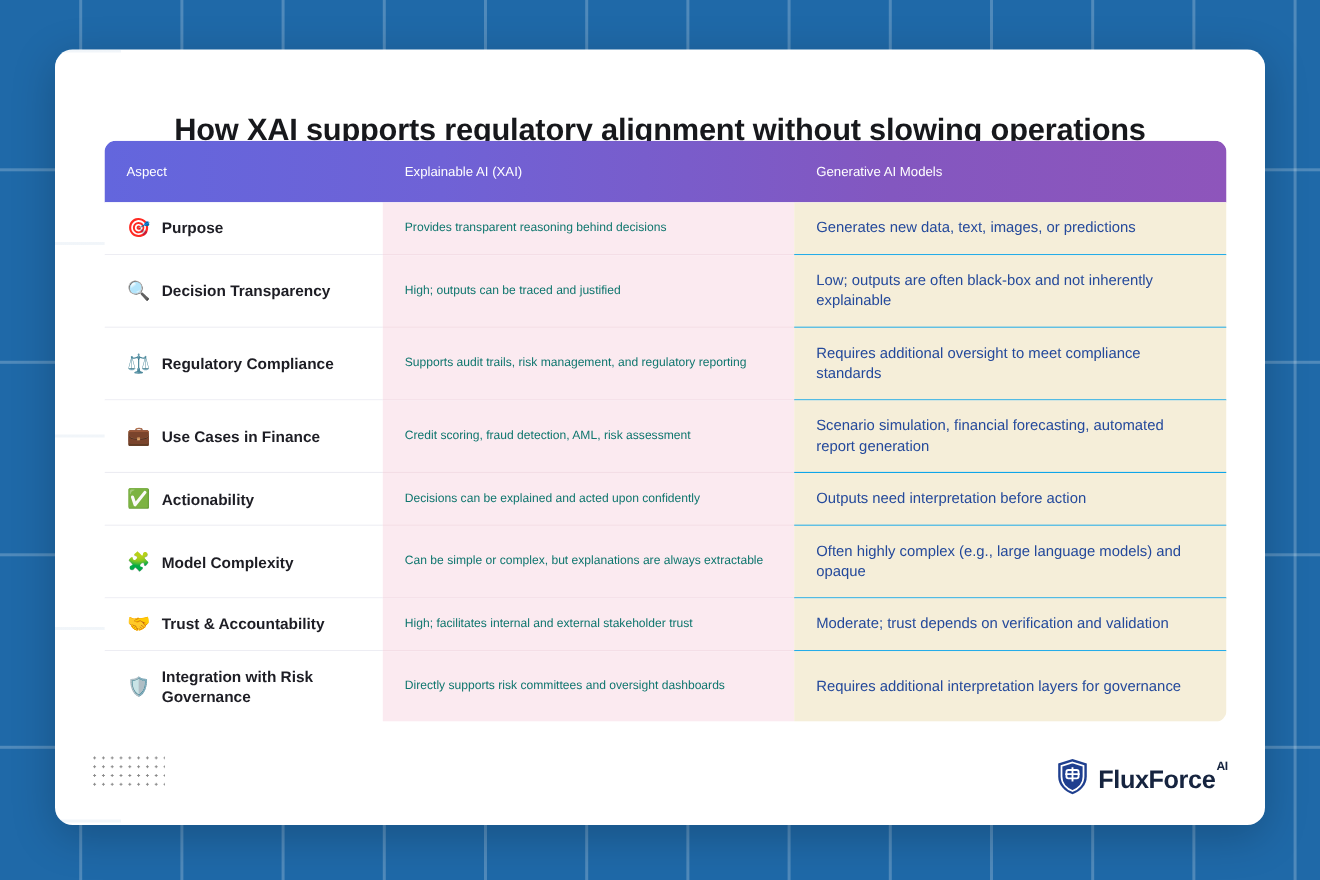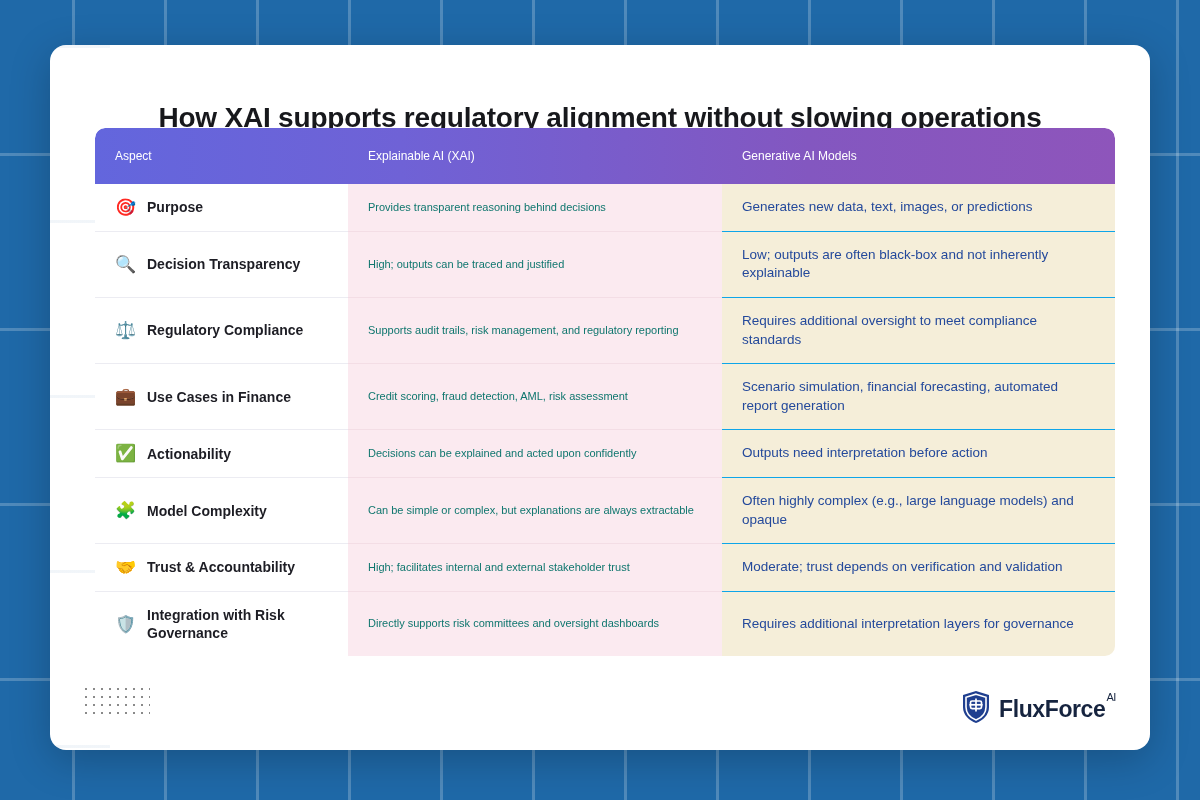--- a/index.html
+++ b/index.html
@@ -162,21 +162,21 @@
   }
   #logo-text {
     font-size: 23px;
     font-weight: bold;
     color: #16243f;
     letter-spacing: -0.4px;
     position: relative;
   }
   #logo-sup {
     font-size: 11px;
-    font-weight: normal;
+    font-weight: bold;
     color: #16243f;
     vertical-align: super;
     position: relative;
     top: -7px;
     left: 1px;
   }
 </style>
 </head>
 <body>
 

